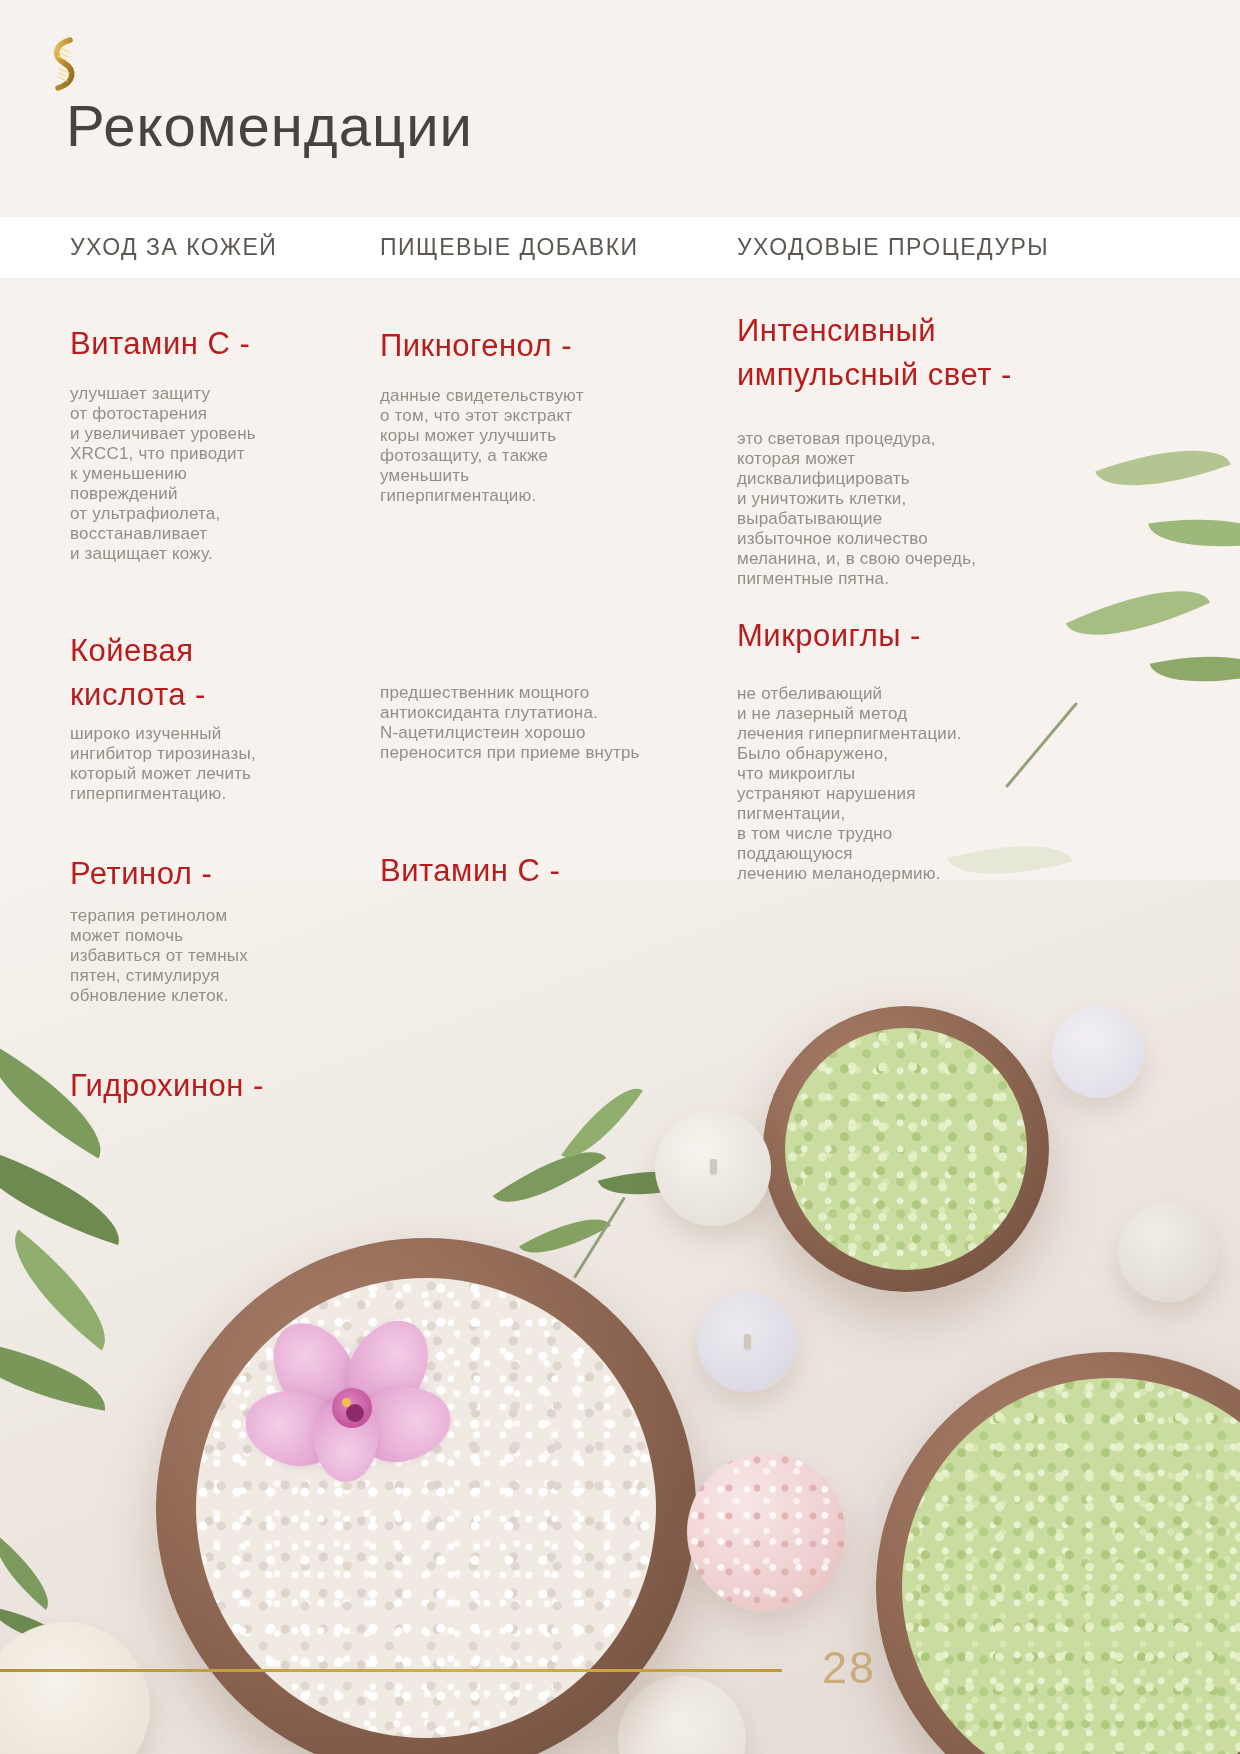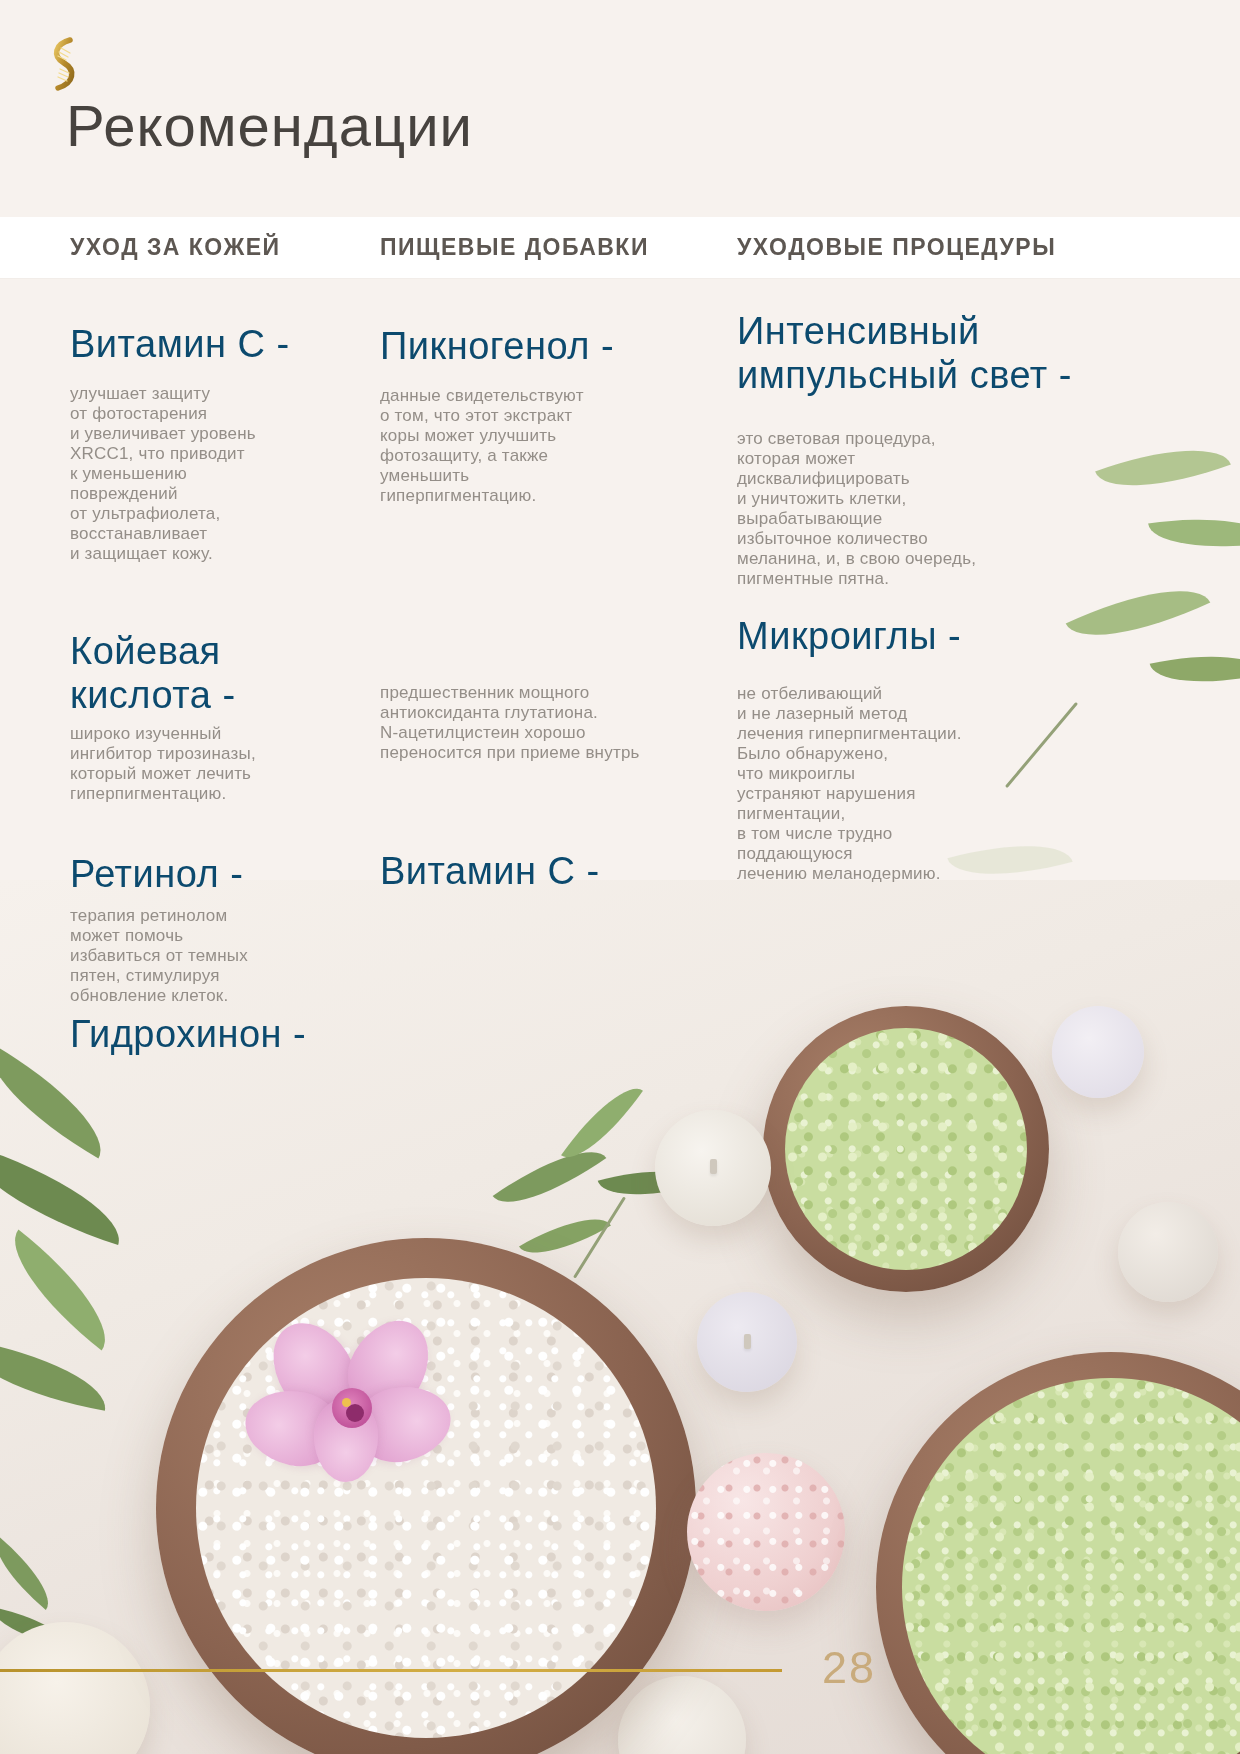--- a/index.html
+++ b/index.html
@@ -12,40 +12,40 @@
   .logo{position:absolute;left:44px;top:36px;width:40px;height:56px;}
   .page-title{
     position:absolute;left:66px;top:92px;
     font-size:58px;font-weight:200;color:#47433f;letter-spacing:1px;
   }
   .band{
     position:absolute;left:0;top:217px;width:100%;height:61px;background:#ffffff;
     box-shadow:0 1px 0 rgba(0,0,0,0.02);z-index:4;
   }
   .band .colhead{
-    position:absolute;top:0;line-height:61px;font-size:23px;font-weight:700;
+    position:absolute;top:0;line-height:61px;font-size:23px;font-weight:400;
     letter-spacing:1.5px;color:#5d5752;white-space:nowrap;
   }
   .ch1{left:70px}.ch2{left:380px}.ch3{left:737px}
 
   
   .section-heading{
-    position:absolute;font-size:38px;font-weight:300;color:#0c4a6e;
+    position:absolute;font-size:31px;font-weight:300;color:#b91c1c;
     line-height:44px;letter-spacing:.5px;white-space:pre-line;z-index:5;
   }
   .section-body{
     position:absolute;font-size:17px;font-weight:400;color:#948e88;
     line-height:20px;letter-spacing:.2px;white-space:pre-line;z-index:5;
   }
   
   .c1{left:70px;width:290px;}
   .c1s0h{top:322px}.c1s0b{top:384px}
   .c1s1h{top:629px}.c1s1b{top:724px}
   .c1s2h{top:852px}.c1s2b{top:906px}
-  .c1s3h{top:1012px}.c1s3b{top:1123px}
+  .c1s3h{top:1064px}.c1s3b{top:1123px}
   
   .c2{left:380px;width:330px;}
   .c2s0h{top:324px}.c2s0b{top:386px}
   .c2s1h{top:628px}.c2s1b{top:683px}
   .c2s2h{top:849px}.c2s2b{top:914px}
   
   .c3{left:737px;width:340px;}
   .c3s0h{top:309px}.c3s0b{top:429px}
   .c3s1h{top:614px}.c3s1b{top:684px}
 

